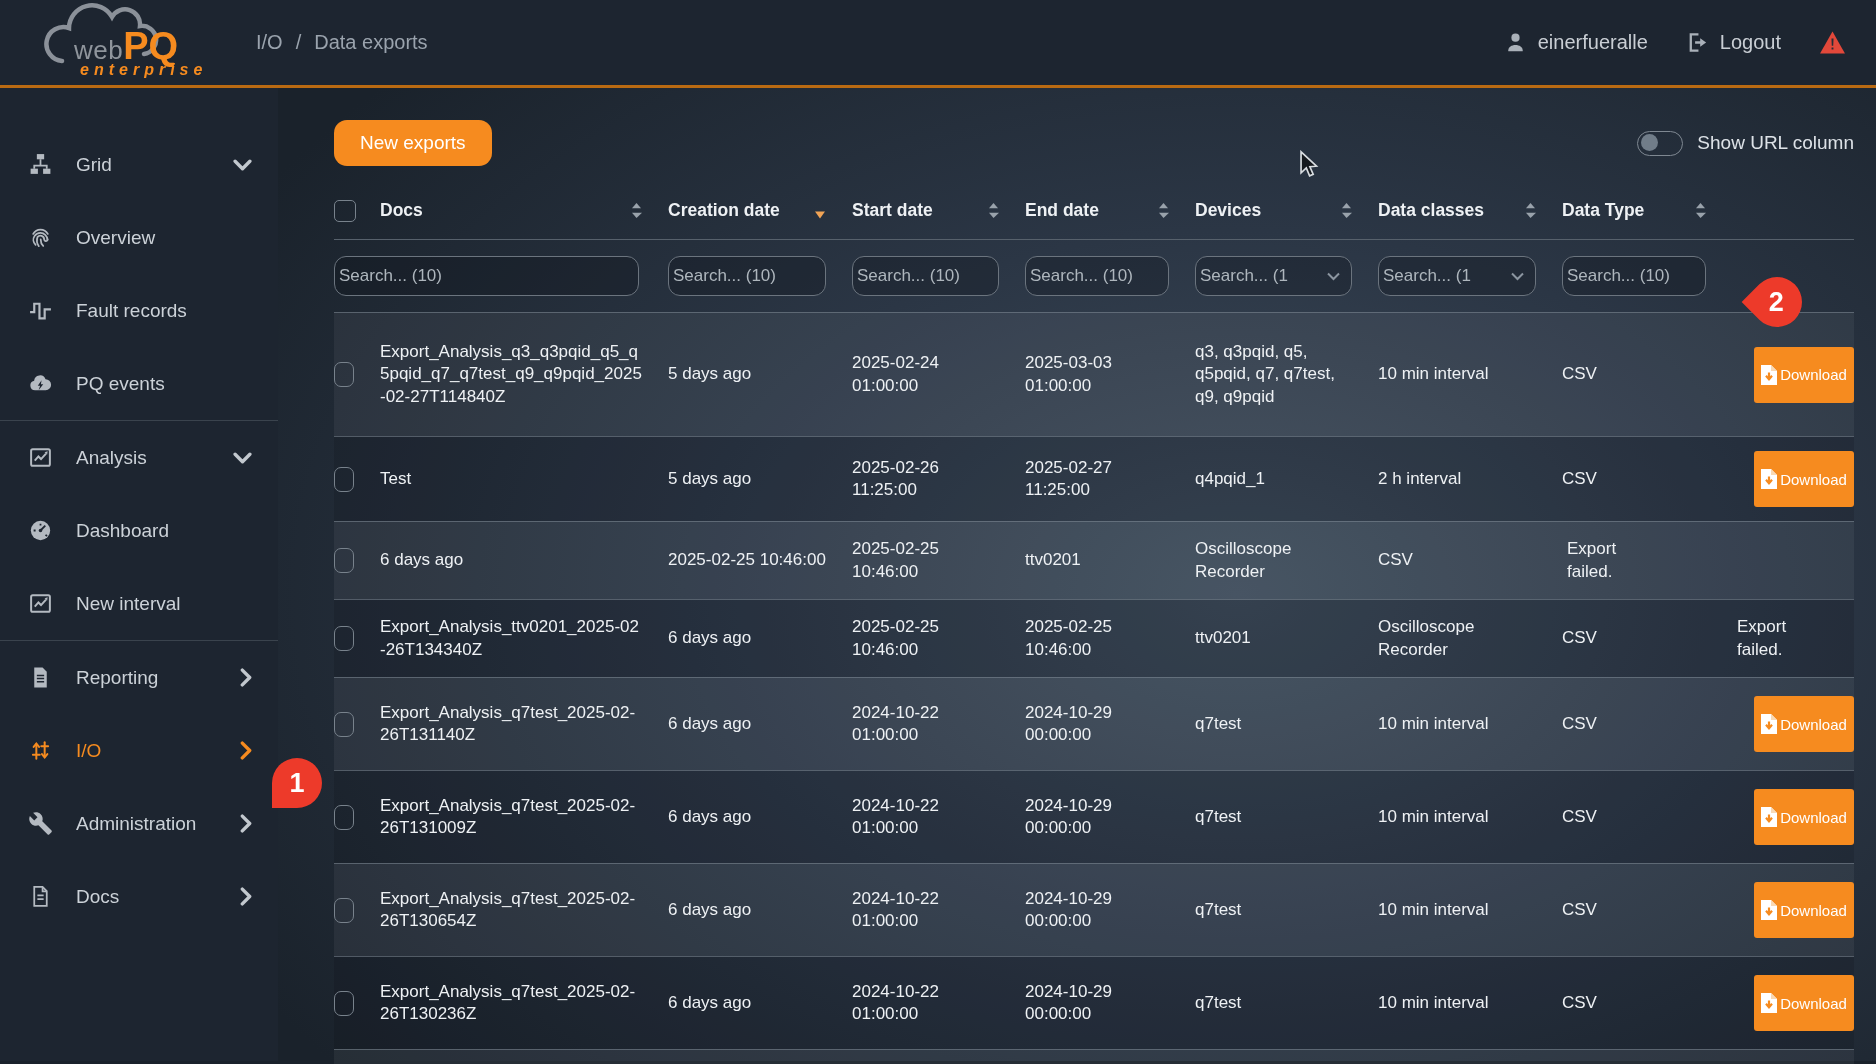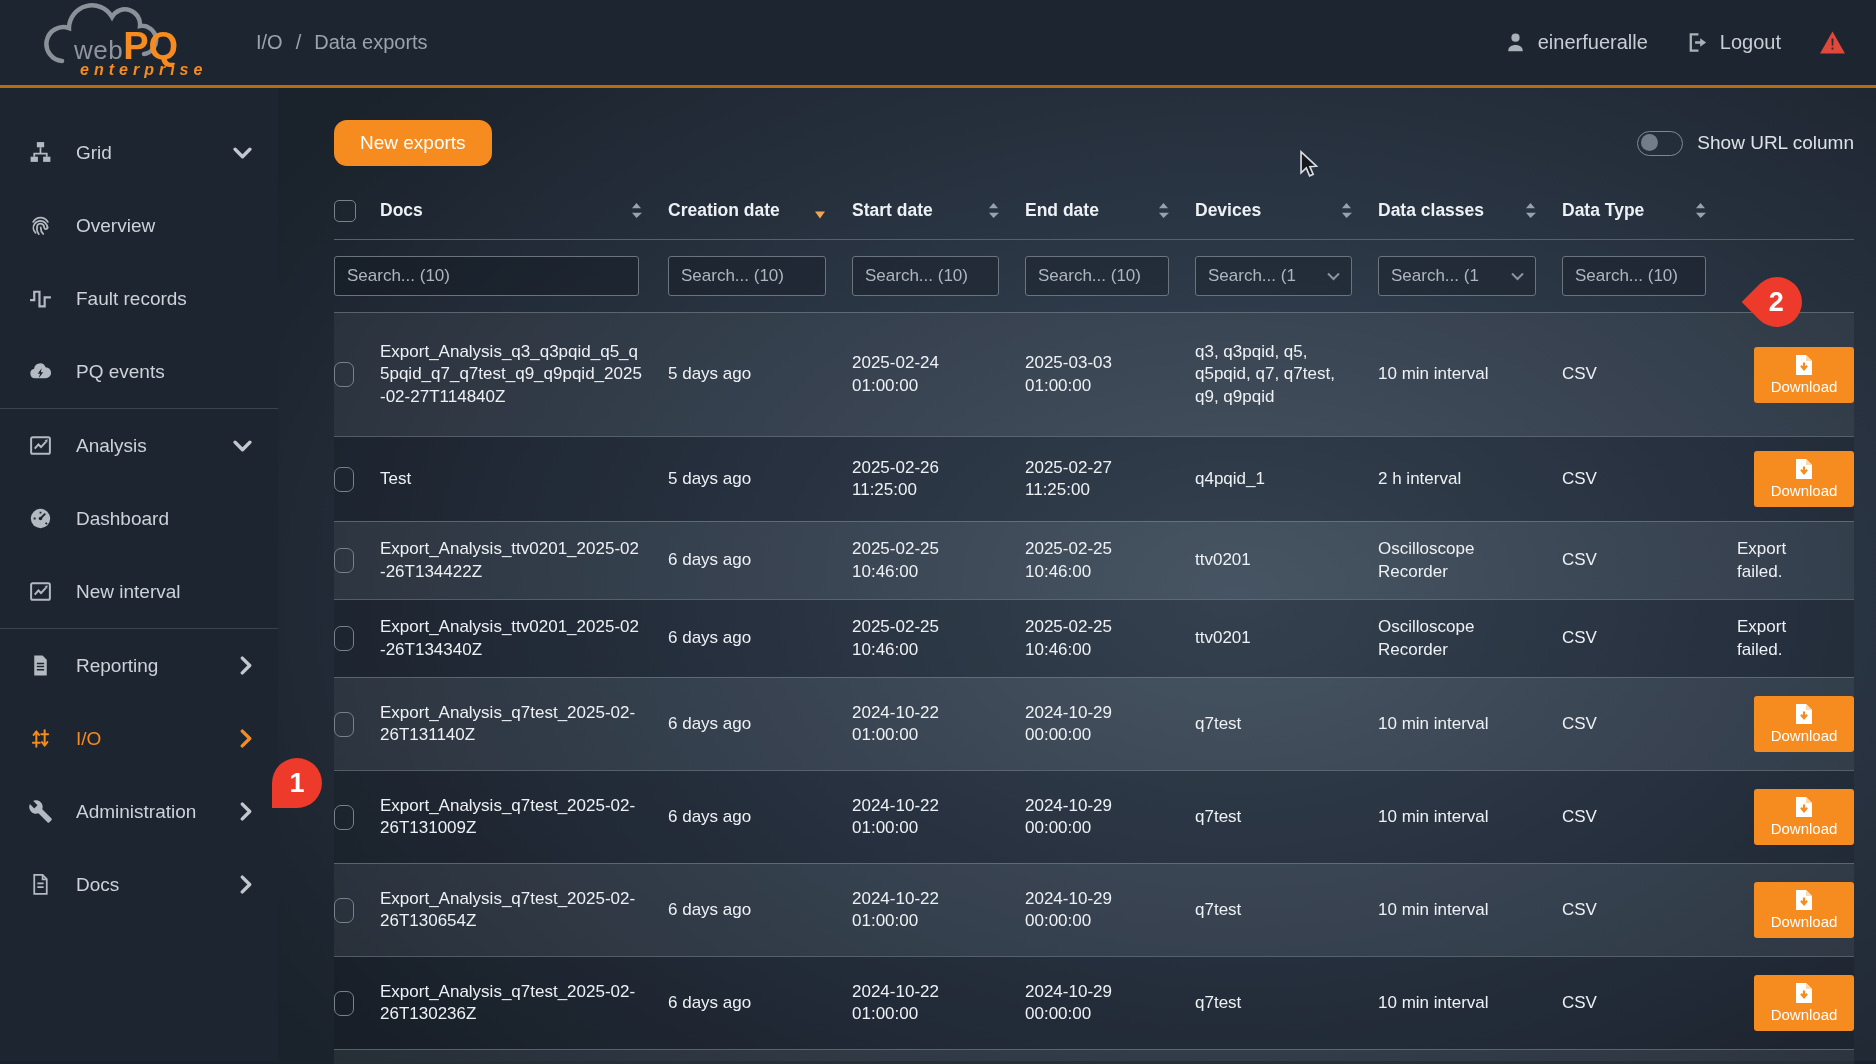--- a/index.html
+++ b/index.html
@@ -19,21 +19,21 @@
   .logo-text { position:absolute; left:50px; top:24px; white-space:nowrap; }
   .logo-web { font-size:26px; color:#8f959c; letter-spacing:0.5px; }
   .logo-pq  { font-size:38px; font-weight:bold; color:#f68b1f; }
   .logo-sub { position:absolute; left:56px; top:60px; font-size:16px; font-style:italic;
               font-weight:bold; color:#f68b1f; letter-spacing:5px; }
   .breadcrumb { margin-left:42px; font-size:20px; color:#9aa3ad; display:flex; gap:13px; align-items:center; }
   .top-right { margin-left:auto; display:flex; align-items:center; gap:38px; }
   .tr-group { display:flex; align-items:center; gap:11px; font-size:20px; color:#c9ced4; cursor:pointer; }
   
   .body { display:flex; height:973px; }
-  .sidebar { width:278px; flex-shrink:0; background:#1d2530; padding-top:28px; }
+  .sidebar { width:278px; flex-shrink:0; background:#1d2530; padding-top:40px; }
   .side-item { height:73px; display:flex; align-items:center; padding:0 26px; font-size:19px;
                color:#ccd2d8; cursor:pointer; }
   .sicon { width:28px; display:flex; justify-content:center; color:#b4bac1; margin-right:22px; flex-shrink:0; }
   .slabel { flex:1; }
   .schev { color:#c2c8ce; display:flex; }
   .side-item.active, .side-item.active .sicon, .side-item.active .schev { color:#f68b1f; }
   .sdivider { height:1px; background:#3a434d; }
   
   .main { flex:1; position:relative; padding:32px 22px 0 56px;
     background:radial-gradient(1150px 760px at 60% 52%, #3d4b5a 0%, #2b3645 48%, #1a222b 100%); }
@@ -52,36 +52,36 @@
   .thead { align-items:center; padding-bottom:14px; border-bottom:1px solid #57616c; min-height:44px; }
   .hcell { display:flex; align-items:center; justify-content:space-between; padding-right:26px;
            font-weight:bold; font-size:17.5px; cursor:pointer; }
   .cbwrap { display:flex; align-items:center; }
   .checkbox { width:22px; height:22px; border:1.5px solid #78828c; border-radius:5px; cursor:pointer; }
   .rowcheck { width:20px; height:25px; border-radius:7px; }
   .searchrow { padding:16px 0 16px; align-items:center; }
   .sfield { position:relative; width:calc(100% - 26px); }
   .sfield.wide { width:305px; grid-column:1 / 3; }
   .search-input { width:100%; height:40px; background:rgba(10,16,23,0.28); border:1px solid #6b747e;
-    border-radius:3px; color:#b9c0c7; font-size:17px; padding:0 12px; font-family:inherit; }
+    border-radius:12px; color:#b9c0c7; font-size:17px; padding:0 4px; font-family:inherit; }
   .search-input::placeholder { color:#aeb6bd; opacity:1; }
   .sel-chev { position:absolute; right:11px; top:16px; color:#8b95a0; pointer-events:none; display:flex; }
   .trow { border-top:1px solid rgba(128,139,150,0.55); padding:14px 0; align-items:center; font-size:17px; }
   .trow.odd  { background:rgba(255,255,255,0.055); }
   .trow.even { background:rgba(4,8,13,0.14); }
   .trow.r1 { min-height:124px; }
   .trow.r2 { min-height:80px; }
   .trow.rfail { min-height:78px; }
   .trow.rdl { min-height:93px; }
   .cell { padding-right:26px; line-height:1.32; }
   .name-cell { word-break:break-all; }
   .action-cell { padding-right:0; display:flex; justify-content:flex-end; }
   .action-cell.left { justify-content:flex-start; padding-left:5px; }
   .dl-btn { width:100px; height:56px; background:#f68b1f; border:none; border-radius:3px; color:#fff;
-    font-size:15px; font-family:inherit; display:flex; flex-direction:column; align-items:center;
+    font-size:15px; font-family:inherit; display:flex; align-items:center;
     justify-content:center; gap:3px; cursor:pointer; }
   .sliver { min-height:30px; }
   
   .badge { position:absolute; width:50px; height:50px; background:#ed3a2a;
     border-radius:50% 50% 50% 0; display:flex; align-items:center; justify-content:center;
     color:#fff; font-size:27px; font-weight:bold; z-index:30; }
   .badge1 { left:272px; top:758px; }
   .badge2 { left:1752px; top:277px; transform:rotate(45deg); }
   .badge2 span { transform:rotate(-45deg); }
   .cursor { position:absolute; left:1298px; top:150px; z-index:40; pointer-events:none; }
@@ -465,21 +465,20 @@
               </span>
             <span>Download</span>
           </button>
         </div>
       </div>
 
       <div class="grid trow odd rfail">
         <div class="cbwrap">
             <span class="checkbox rowcheck"></span>
           </div>
-        <div class="cell name-cell">Export_Analysis_ttv0201_2025-02-26T134422Z</div>
         <div class="cell">6 days ago</div>
         <div class="cell">2025-02-25 10:46:00</div>
         <div class="cell">2025-02-25 10:46:00</div>
         <div class="cell">ttv0201</div>
         <div class="cell">Oscilloscope Recorder</div>
         <div class="cell">CSV</div>
         <div class="cell action-cell left" style="max-width:80px;line-height:1.32">Export failed.</div>
       </div>
 
       <div class="grid trow even rfail">

